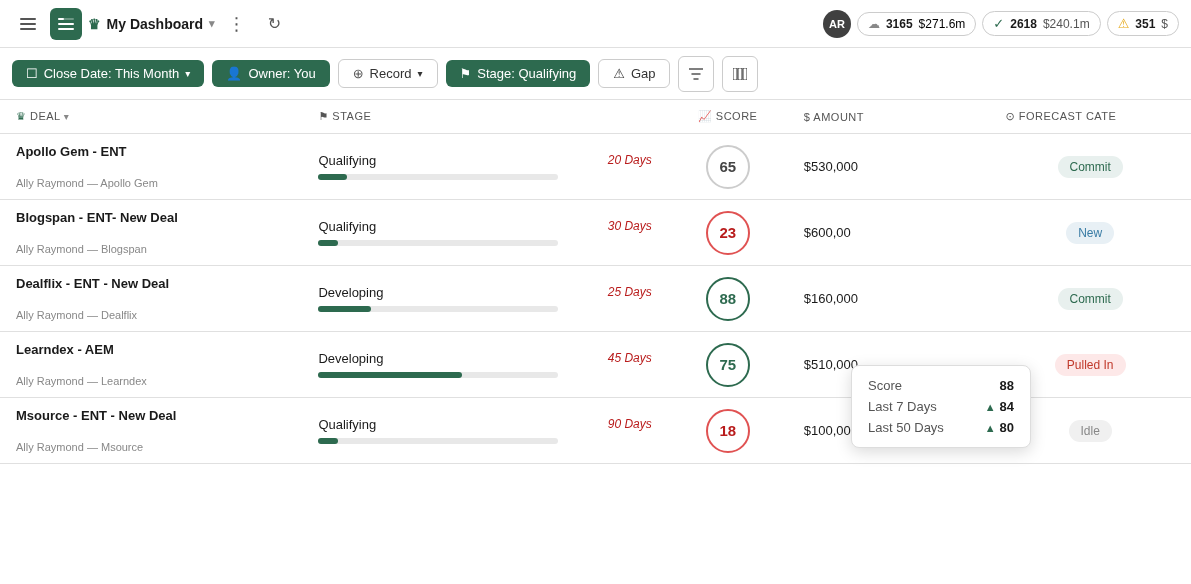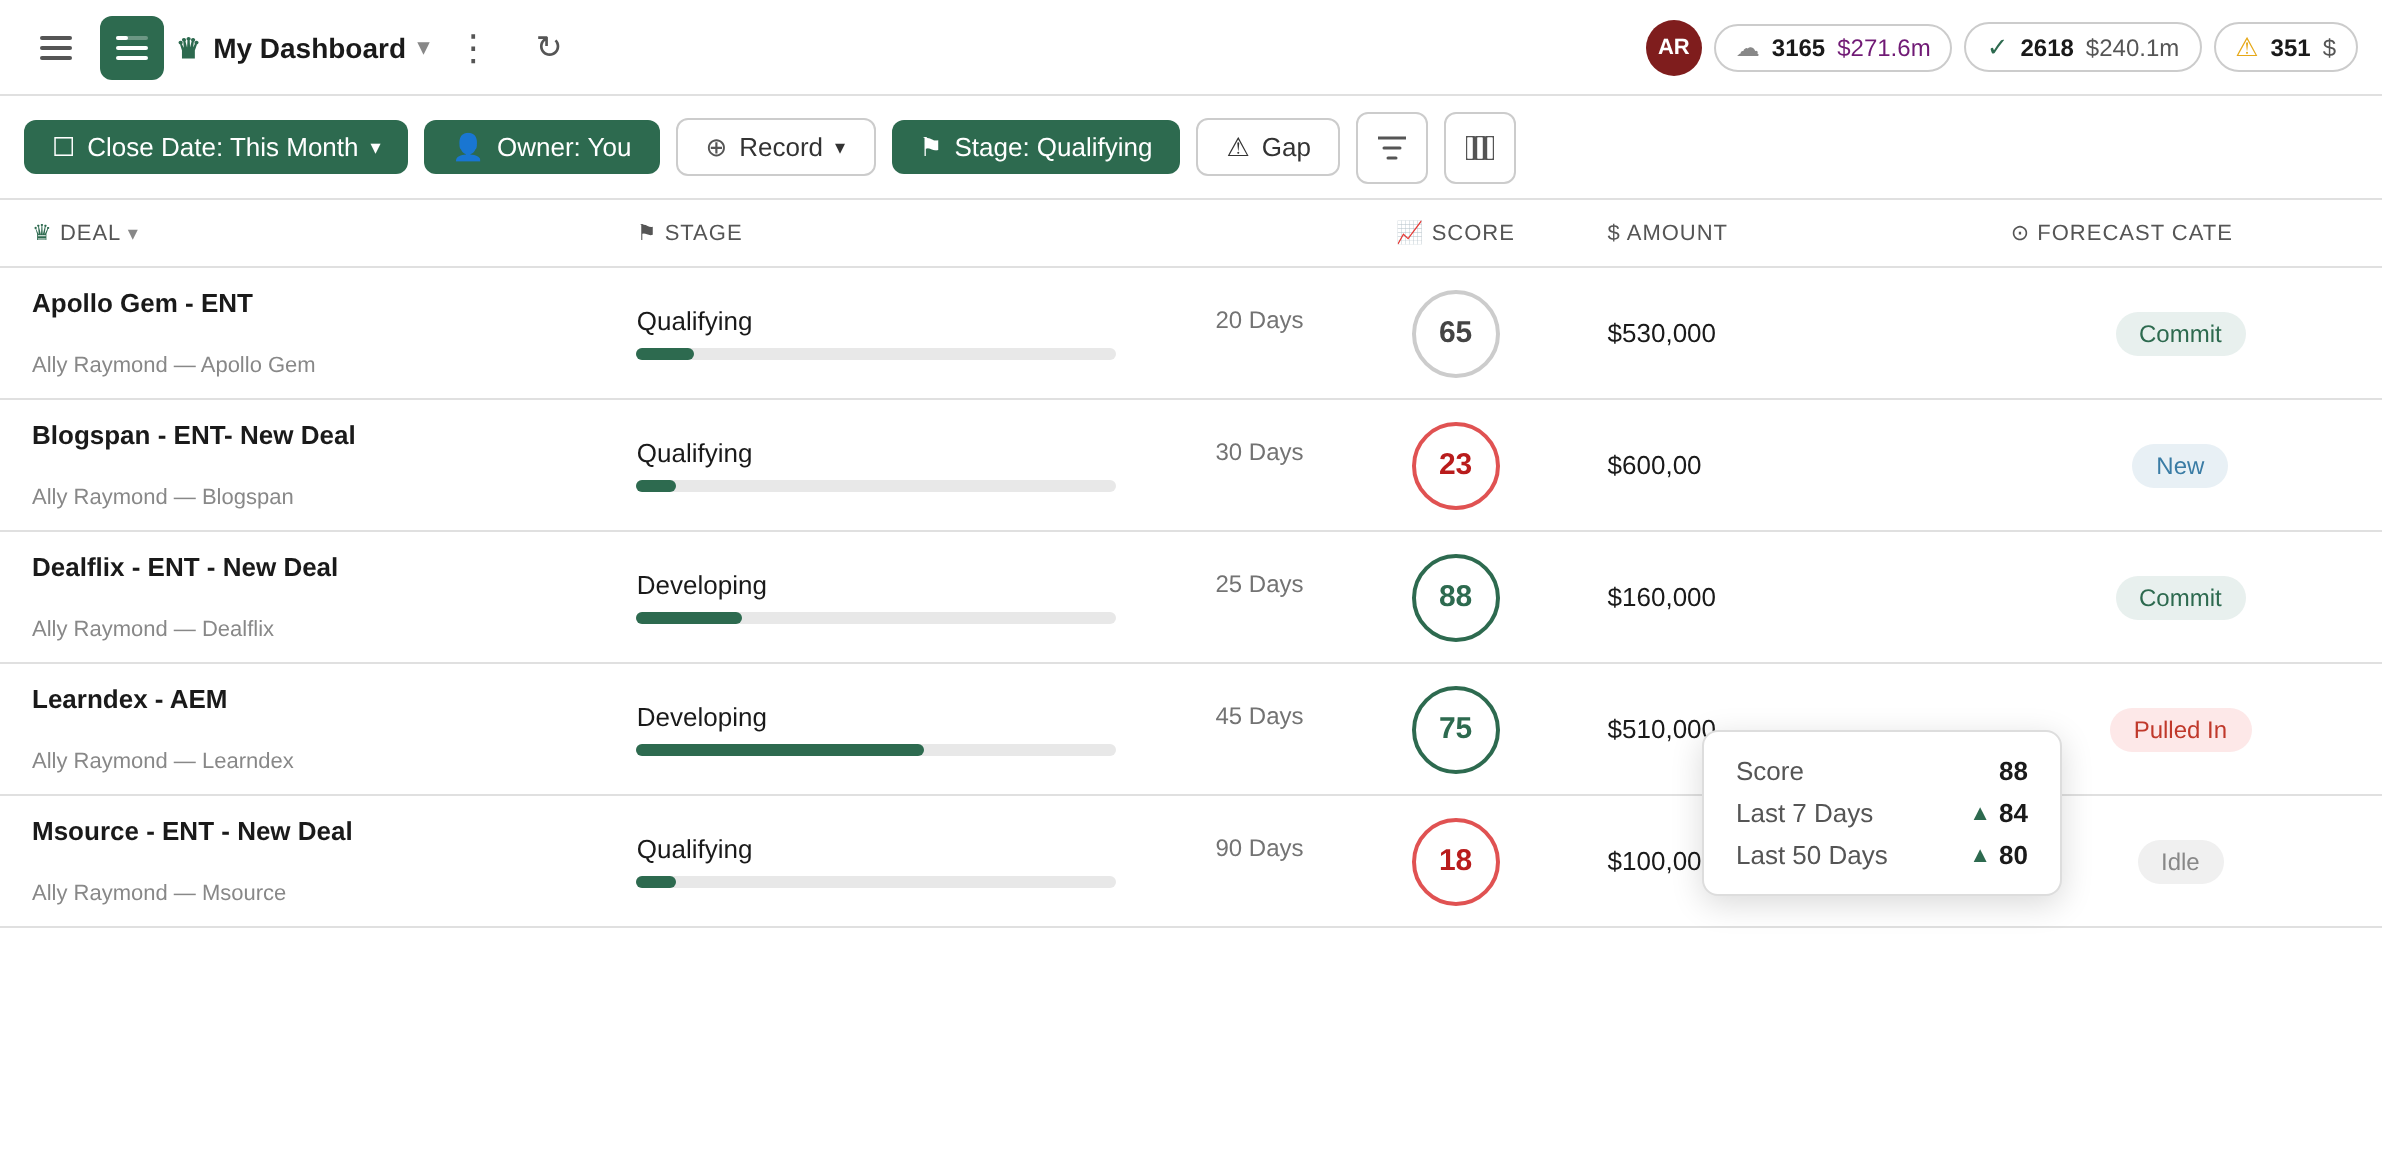--- a/index.html
+++ b/index.html
@@ -64,21 +64,21 @@
     .cell-stage { padding: 10px 16px; min-width: 290px; }
     .cell-score { padding: 10px 16px; width: 120px; text-align: center; }
     .cell-amount { padding: 10px 16px; min-width: 160px; }
     .cell-forecast { padding: 10px 20px; min-width: 160px; text-align: center; }
 
     .deal-name { font-weight: 600; font-size: 13px; color: #1a1a1a; }
     .deal-sub { font-size: 11px; color: #888; margin-top: 18px; }
 
     .stage-header { display: flex; justify-content: space-between; margin-bottom: 6px; gap: 45px; }
     .stage-name { font-weight: 500; font-size: 13px; }
-    .stage-days { font-size: 12px; color: #737373; }
+    .stage-days { font-size: 12px; color: #b91c1c; font-style: italic; }
 
     .progress-bar-bg {
       height: 6px; background: #e8e8e8; border-radius: 4px; width: 240px;
     }
     .progress-bar-fill {
       height: 6px; border-radius: 4px; background: #2d6a4f;
     }
 
     .score-circle {
       width: 44px; height: 44px; border-radius: 50%;
@@ -113,21 +113,21 @@
       margin-bottom: 6px; font-size: 13px;
     }
     .tooltip-row:last-child { margin-bottom: 0; }
     .tooltip-label { color: #555; }
     .tooltip-val { font-weight: 700; color: #1a1a1a; display: flex; align-items: center; gap: 4px; }
     .arrow-up { color: #2d6a4f; font-size: 11px; }
 
     
     .avatar-circle {
       width: 28px; height: 28px; border-radius: 50%;
-      background: #7f1d1d; display: flex; align-items: center;
+      background: #404040; display: flex; align-items: center;
       justify-content: center; color: #fff; font-size: 11px; font-weight: 700;
     }
   </style>
 </head>
 <body>
 
 <div class="topnav">
   <div class="topnav-left">
     <button class="btn-icon">
       <svg width="16" height="12" viewBox="0 0 16 12">
@@ -152,21 +152,21 @@
     <button class="btn-icon" style="color:#555; font-size:18px;">⋮</button>
     <button class="btn-icon" style="color:#555; font-size:16px;">↻</button>
   </div>
   <div class="topnav-right">
 
     <div class="avatar-circle">AR</div>
 
     <div class="pipeline-badge">
       <span style="color:#888;">☁</span>
       <span style="font-weight:600;">3165</span>
-      <span style="color:#701a75;text-align:center;">$271.6m</span>
+      <span style="color:#000000;text-align:center;">$271.6m</span>
     </div>
 
     <div class="pipeline-badge">
       <span style="color:#2d6a4f; font-size:13px;">✓</span>
       <span style="font-weight:600;">2618</span>
       <span style="color:#555;">$240.1m</span>
     </div>
 
     <div class="pipeline-badge">
       <span style="color:#e6a817; font-size:13px;">⚠</span>

